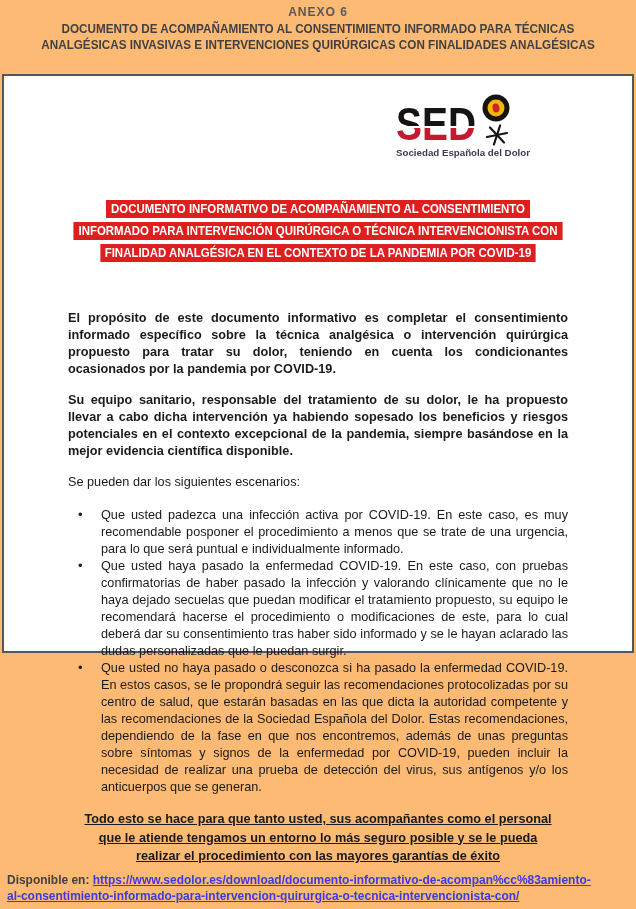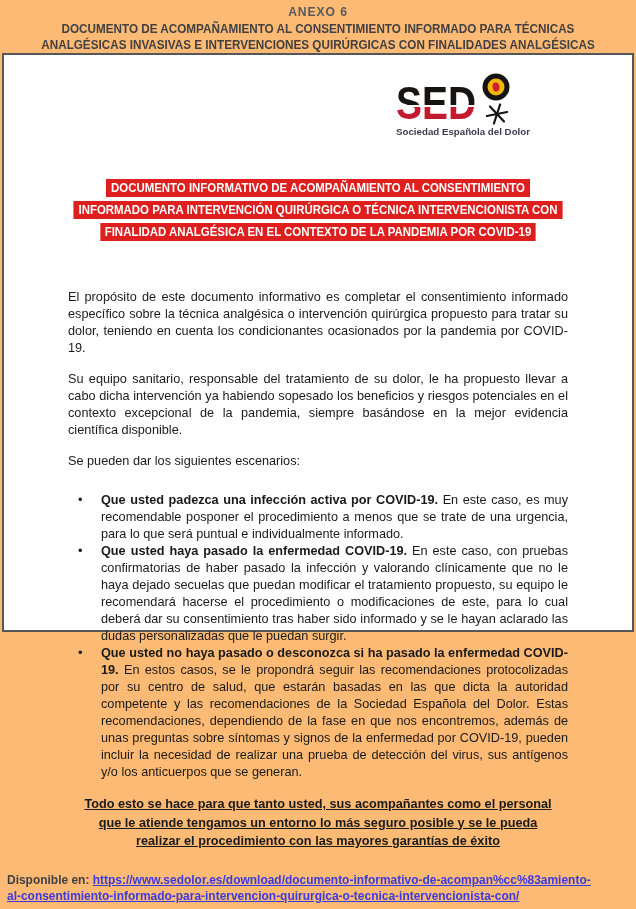--- a/index.html
+++ b/index.html
@@ -7,42 +7,42 @@
   body { width:636px; height:909px; font-family:"Liberation Sans", sans-serif; }
   .page { position:relative; width:636px; height:909px; overflow:hidden; background:#fdba74; }
 
   
   .top-header { position:absolute; top:4px; left:0; width:636px; text-align:center;
                 transform:scaleX(0.9); transform-origin:center top; }
   .annex { font-size:13.5px; font-weight:bold; color:#58595b; letter-spacing:1px; }
   .subtitle { font-size:13px; font-weight:bold; color:#414042; line-height:15.5px; margin-top:2px; }
 
   
-  .doc-box { position:absolute; top:53px; left:2px; width:632px; height:579px;
+  .doc-box { position:absolute; top:74px; left:2px; width:632px; height:579px;
              border:2px solid #55565a; background:#fff; }
 
   
   .logo { position:absolute; top:17px; right:94px; width:142px; height:66px; }
 
   
   .title-block { position:absolute; top:123px; left:0; width:628px; text-align:center;
                  transform:scaleX(0.93); transform-origin:center top; }
   .title-line { display:block; margin-bottom:3px; }
   .title-line > span { background:#df1e1e; color:#ffffff; font-weight:bold; font-size:12.3px;
                        line-height:17px; padding:2px 5px; }
 
   
   .body-content { position:absolute; top:234px; left:64px; width:500px;
                   font-size:12.7px; line-height:17px; color:#1a1a1a; }
-  .para { text-align:justify; margin-bottom:14px; }
-  .intro { margin-bottom:22px; }
+  .para { text-align:justify; margin-bottom:14px;font-weight:bold; }
+  .intro { margin-bottom:16px; }
   ul.scenarios { list-style:none; margin-bottom:14px; }
   ul.scenarios li { position:relative; padding-left:33px; text-align:justify; }
   .bullet-marker { position:absolute; left:10px; top:-1px; font-size:13px; }
-  .lead { font-weight:bold; }
+  .lead { font-weight:normal; }
   .closing { font-weight:bold; text-align:center; text-decoration:underline;
              padding:0 12px; line-height:18.5px; margin-top:2px; }
 
   
   .footer { position:absolute; top:872px; left:7px; width:640px; font-size:13px; font-weight:bold;
             color:#414042; line-height:15.5px; transform:scaleX(0.92); transform-origin:left top; }
   .footer a { color:#3a3ae0; text-decoration:underline; overflow-wrap:anywhere; cursor:pointer; }
 </style>
 </head>
 <body>

